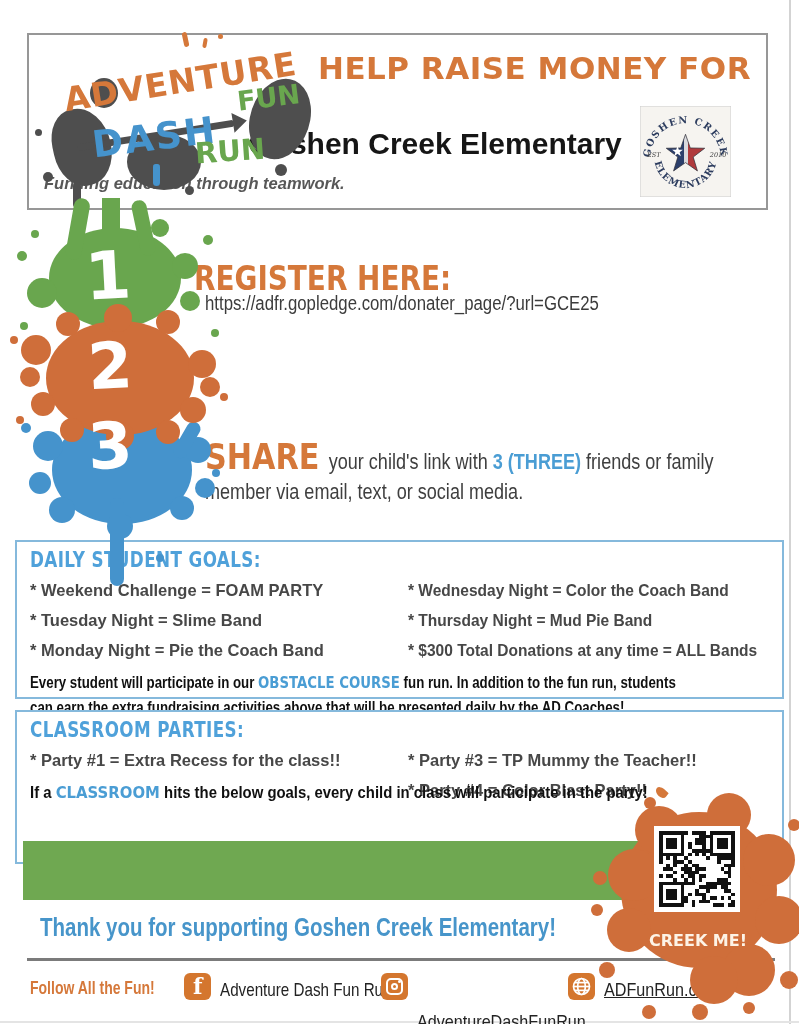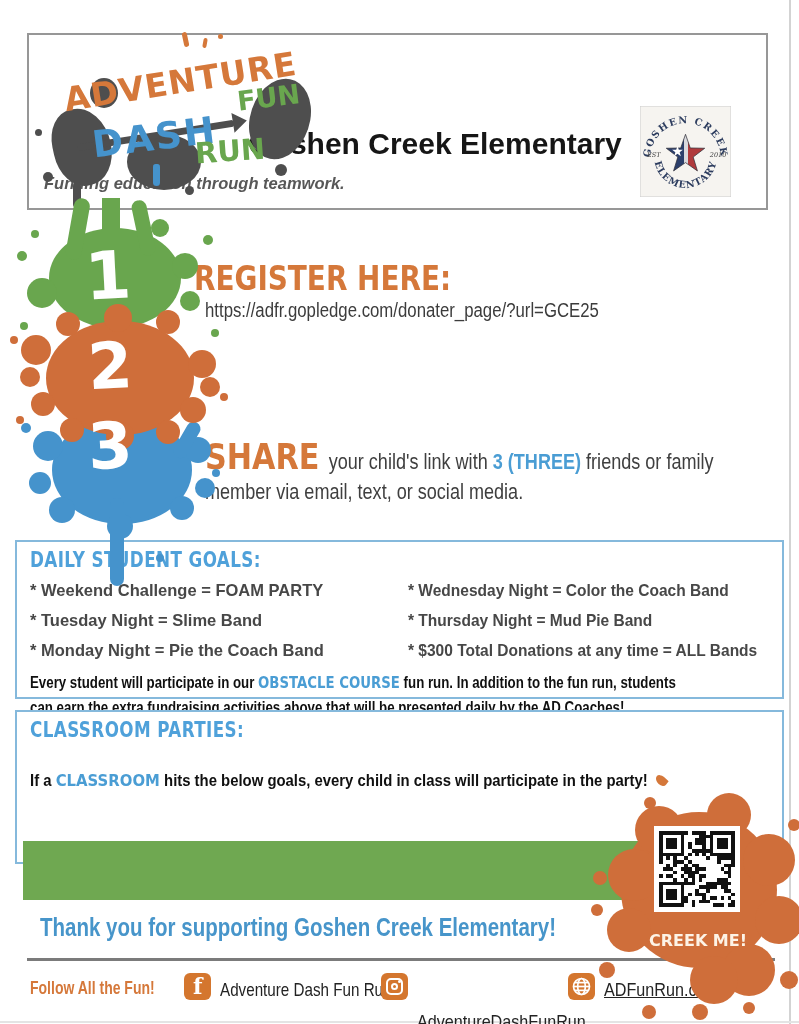--- a/index.html
+++ b/index.html
@@ -77,20 +77,21 @@
   .edge-line-r { left:789px; top:0; width:2px; height:1024px; background:#d3d3d3; }
   .edge-line-b { left:0; top:1021px; width:799px; height:2px; background:#e4e4e4; }
 </style>
 </head>
 <body>
 
 <div id="flyer">
 
   <div class="abs header-box"></div>
 
+  <div class="abs help-line">HELP RAISE MONEY FOR</div>
   <div class="abs school-name">Goshen Creek Elementary</div>
   <div class="abs tagline">Funding education through teamwork.</div>
 
   <div class="abs logo">
     <span class="blob" style="left:18px;top:72px;width:58px;height:78px;border-radius:45% 55% 50% 50%;transform:rotate(-12deg);"></span>
     <span class="blob" style="left:215px;top:42px;width:60px;height:82px;border-radius:55% 45% 55% 45%;transform:rotate(10deg);"></span>
     <span class="blob" style="left:92px;top:98px;width:74px;height:56px;"></span>
     <span class="blob" style="left:55px;top:42px;width:28px;height:30px;"></span>
     <span class="blob" style="left:38px;top:146px;width:8px;height:26px;border-radius:4px;"></span>
     <span class="blob" style="left:8px;top:136px;width:10px;height:10px;"></span>
@@ -189,21 +190,21 @@
         <circle cx="10" cy="222" r="4"></circle>
     </g>
   </svg>
   <div class="abs step-num" style="left:108px;top:276px;font-size:66px;">1</div>
   <div class="abs step-num" style="left:110px;top:366px;font-size:64px;">2</div>
   <div class="abs step-num" style="left:110px;top:446px;font-size:64px;">3</div>
 
   <div class="abs" style="left:194px;top:258px;">
     <span class="squeeze step-title" style="font-size:34px;transform:scaleX(0.82);">REGISTER HERE:</span>
   </div>
-  <div class="abs" style="left:205px;top:299px;">
+  <div class="abs" style="left:205px;top:292px;">
     <span class="squeeze" style="font-size:19.5px;color:#3c3c3c;transform:scaleX(0.86);">https://adfr.gopledge.com/donater_page/?url=GCE25</span>
   </div>
 
 
   <div class="abs" style="left:205px;top:436px;width:640px;">
     <span class="squeeze" style="transform:scaleX(0.84);">
       <span class="step-title" style="font-size:36px;">SHARE</span><span class="step-body" style="margin-left:11px;">your child's link with</span><span class="step-body hl-blue" style="margin:0 6px;">3 (THREE)</span><span class="step-body">friends or family</span>
     </span>
     <span class="squeeze step-body" style="display:block;transform:scaleX(0.84);margin-top:3px;">member via email, text, or social media.</span>
   </div>
@@ -227,20 +228,25 @@
       <span class="hl-blue" style="font-family:'DejaVu Sans',sans-serif;">OBSTACLE COURSE</span>
       <span>fun run. In addition to the fun run, students</span>
       <span style="display:block;">can earn the extra fundraising activities above that will be presented daily by the AD Coaches!</span>
     </div>
   </div>
 
   <div class="abs goal-box" style="top:710px;height:154px;">
     <div class="box-title sq80" style="transform:scaleX(0.78);">CLASSROOM PARTIES:</div>
     <div class="cols">
       <div class="col-left">
+        <div class="li">* Party #1 = Extra Recess for the class!!</div>
+      </div>
+      <div class="col-right">
+        <div class="li">* Party #3 = TP Mummy the Teacher!!</div>
+        <div class="li">* Party #4 = Color Blast Party!!</div>
       </div>
     </div>
     <div class="note noteB">
       <span>If a</span>
       <span class="hl-blue" style="font-family:'DejaVu Sans',sans-serif;">CLASSROOM</span>
       <span>hits the below goals, every child in class will participate in the party!</span><span class="tear"></span>
     </div>
   </div>
 
   <div class="abs green-banner"></div>

